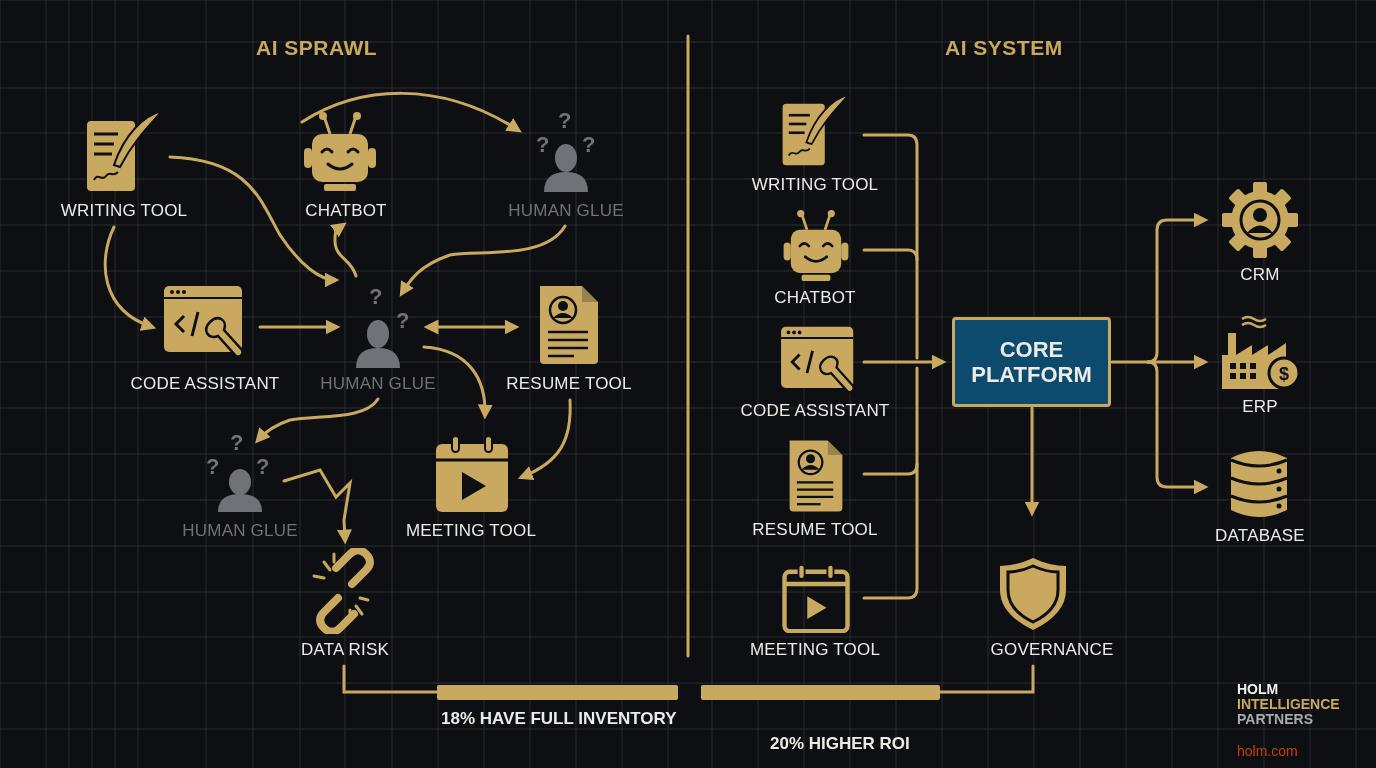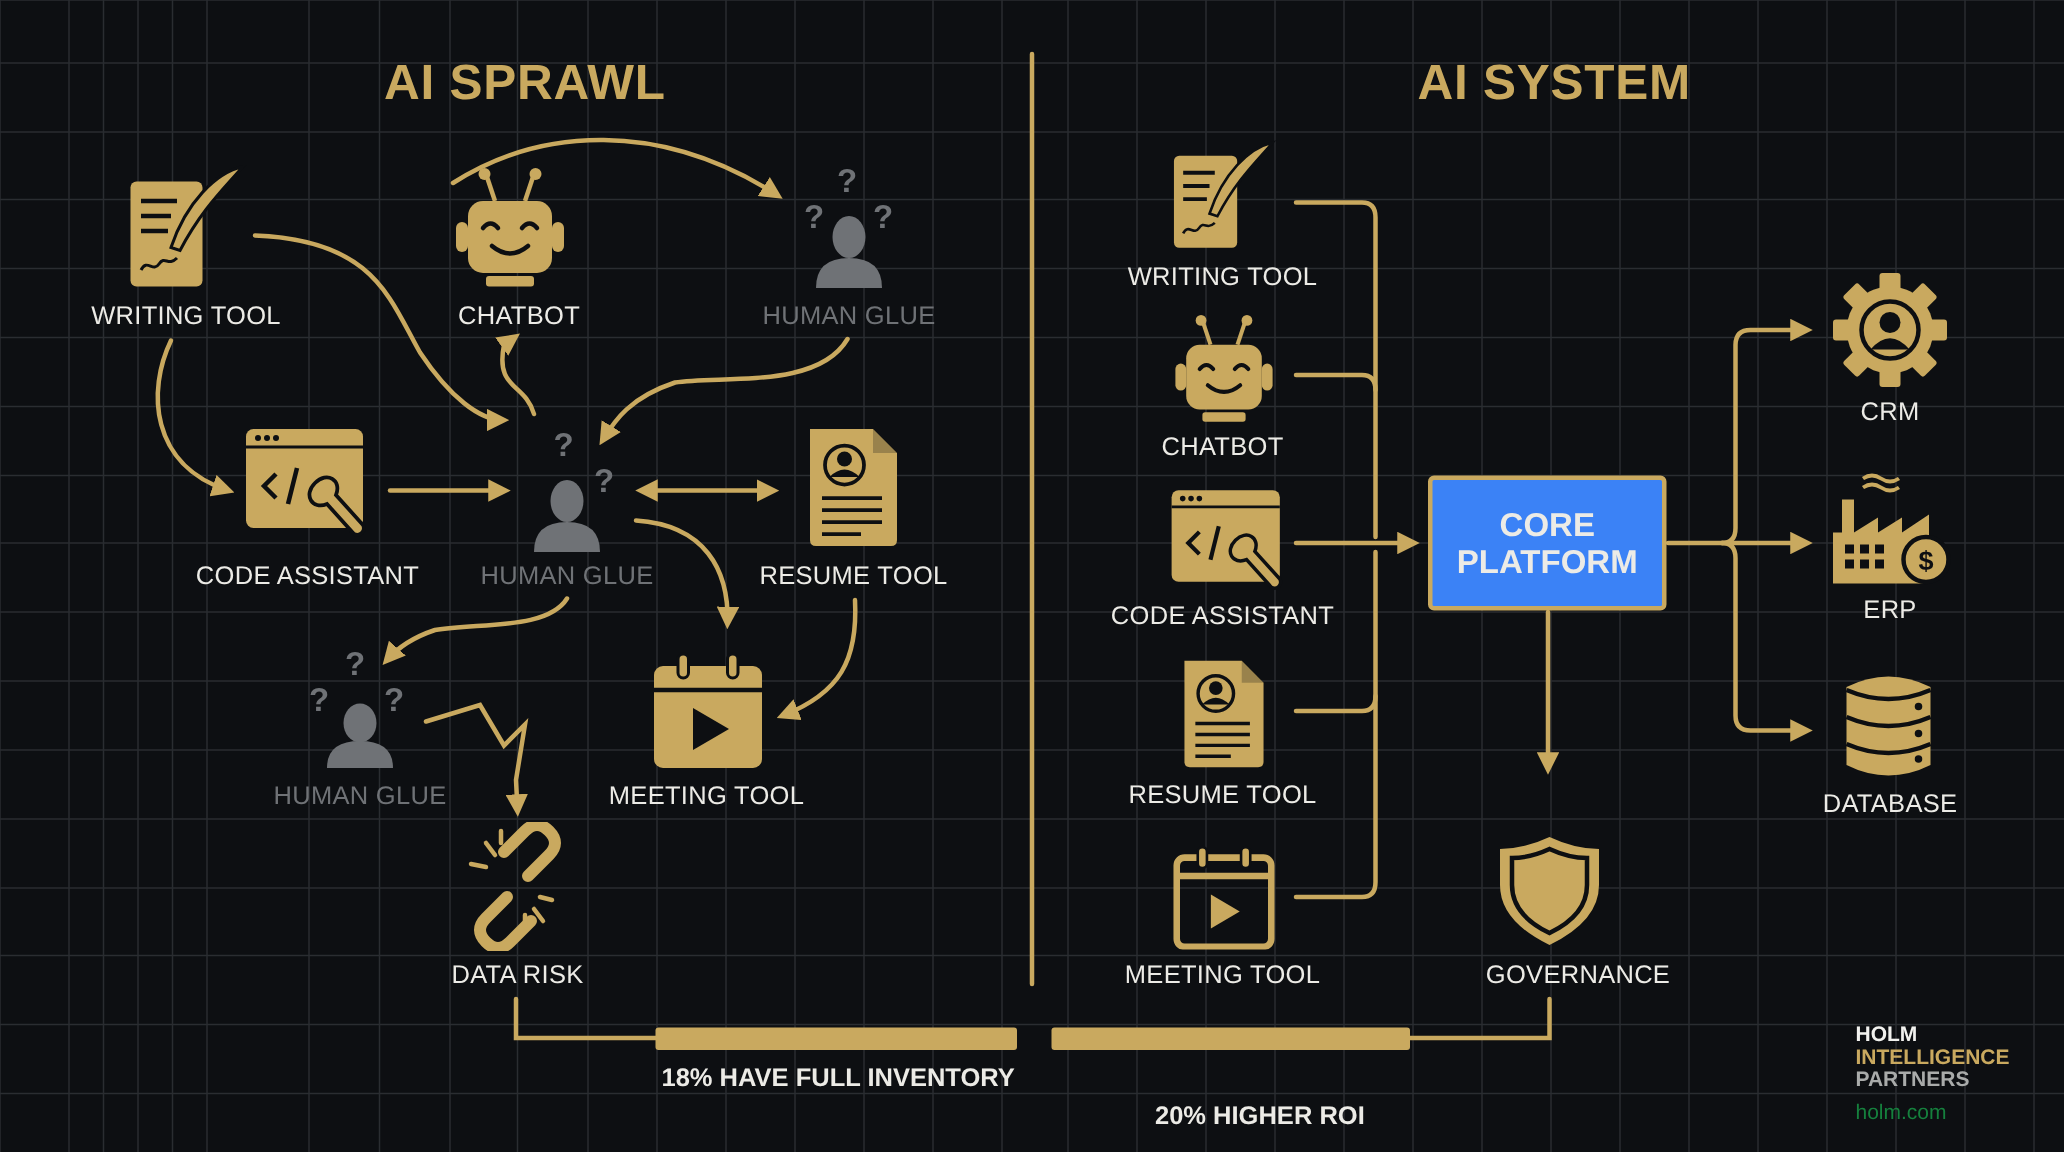--- a/index.html
+++ b/index.html
@@ -1,30 +1,30 @@
 <!DOCTYPE html>
 <html><head>
 <meta charset="utf-8">
 <style>
   html,body{margin:0;padding:0;}
   body{width:1376px;height:768px;overflow:hidden;background:#0d0f12;position:relative;font-family:"Liberation Sans","DejaVu Sans",sans-serif;}
   #grid{position:absolute;left:0;top:0;width:1376px;height:768px;}
   #flows{position:absolute;left:0;top:0;width:1376px;height:768px;}
-  .title{position:absolute;font-weight:700;font-size:33px;letter-spacing:0.5px;color:#c9a95f;}
+  .title{position:absolute;font-weight:700;font-size:21px;letter-spacing:0.5px;color:#c9a95f;}
   .lbl{position:absolute;font-weight:400;font-size:17px;color:#ecebe6;white-space:nowrap;transform:translateX(-50%);letter-spacing:0.2px;}
   .lbl.glue{color:#6f7276;}
   .icon{position:absolute;}
-  .core{position:absolute;left:952px;top:317px;width:159px;height:90px;border:3px solid #c9a95f;border-radius:4px;box-sizing:border-box;background:#3b82f6;display:flex;flex-direction:column;align-items:center;justify-content:center;}
+  .core{position:absolute;left:952px;top:317px;width:159px;height:90px;border:3px solid #c9a95f;border-radius:4px;box-sizing:border-box;background:#0c4a6e;display:flex;flex-direction:column;align-items:center;justify-content:center;}
   .core span{font-weight:700;font-size:22px;color:#ecebe6;line-height:25px;}
   .stat{position:absolute;font-weight:700;font-size:17px;color:#ecebe6;white-space:nowrap;}
   .brand{position:absolute;left:1237px;top:682px;font-weight:700;font-size:14px;line-height:15px;}
   .brand .b1{color:#f1f1ee;}
   .brand .b2{color:#c9a95f;}
   .brand .b3{color:#a9abaa;}
-  .brand .url{color:#15803d;font-weight:400;font-size:14px;margin-top:7px;}
+  .brand .url{color:#c2410c;font-weight:400;font-size:14px;margin-top:17px;}
 </style>
 </head>
 <body>
 
 <svg id="grid" xmlns="http://www.w3.org/2000/svg">
     <line x1="0" x2="0" y1="0" y2="768" stroke="#2a2d31" stroke-width="1"></line>
     <line x1="46" x2="46" y1="0" y2="768" stroke="#2a2d31" stroke-width="1"></line>
     <line x1="69" x2="69" y1="0" y2="768" stroke="#2a2d31" stroke-width="1"></line>
     <line x1="92" x2="92" y1="0" y2="768" stroke="#2a2d31" stroke-width="1"></line>
     <line x1="115" x2="115" y1="0" y2="768" stroke="#2a2d31" stroke-width="1"></line>

